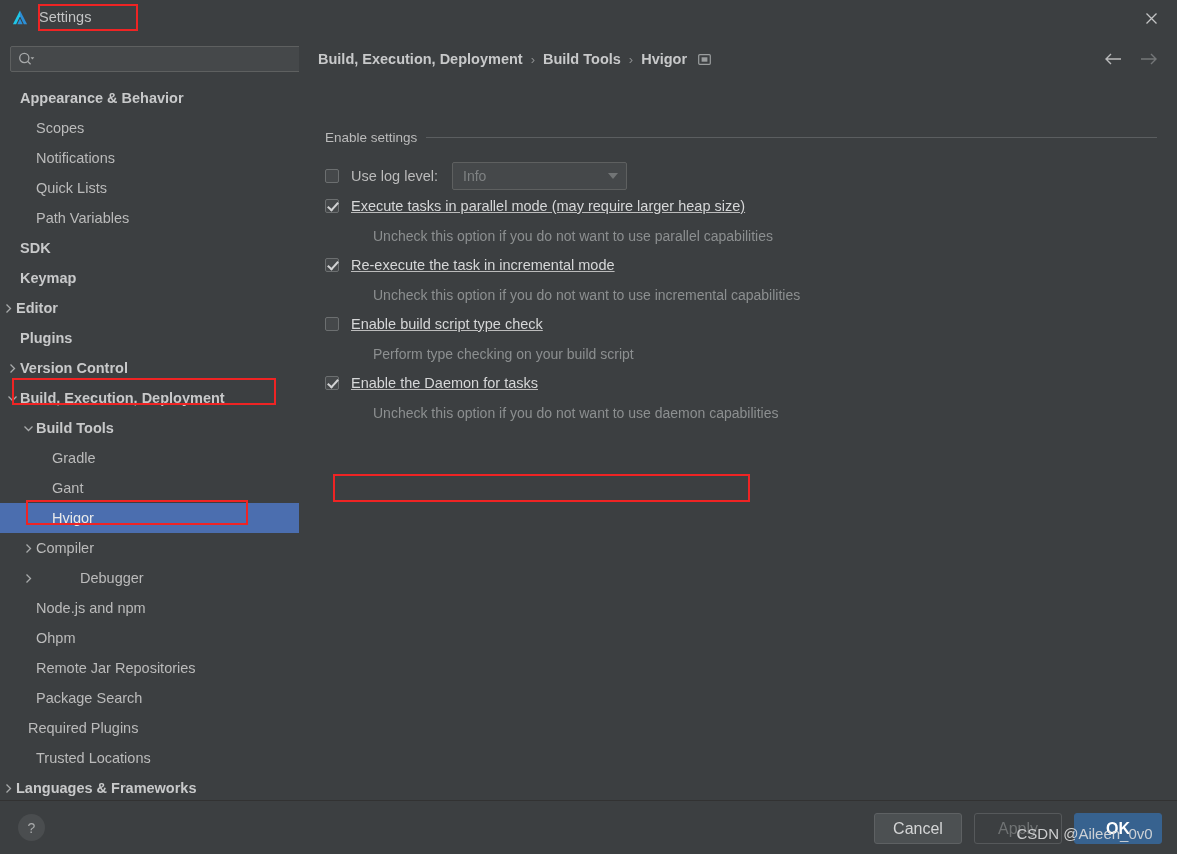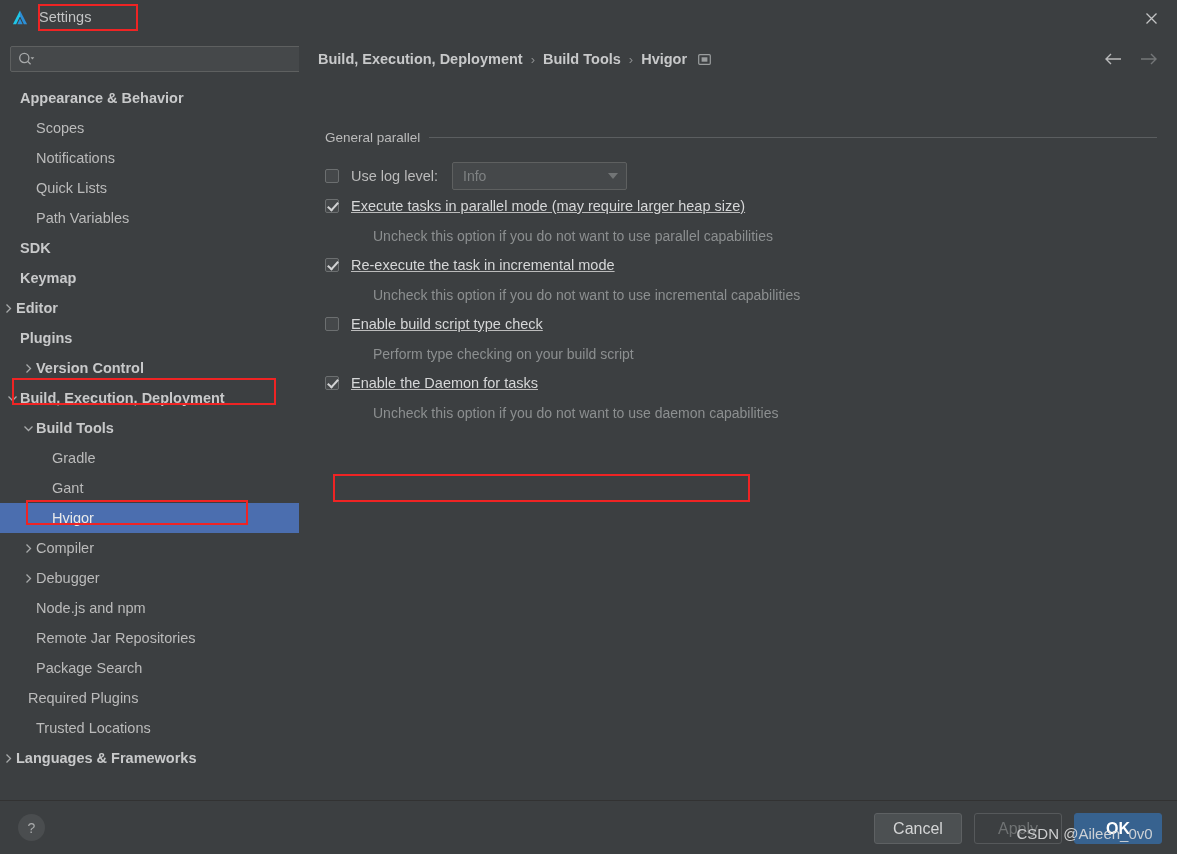--- a/index.html
+++ b/index.html
@@ -438,21 +438,21 @@
         <div class="tree-row" style="padding-left: 4px;">
           <span class="twisty"></span>
           <span class="tree-label bold">Plugins</span>
           <span class="proj-icon">
             <svg width="13" height="13" viewBox="0 0 13 13">
               <rect x="0.7" y="1.7" width="11.6" height="9.6" rx="1" stroke="#9a9d9e" stroke-width="1.2" fill="none"></rect>
               <rect x="3.6" y="4.3" width="5.8" height="4.4" fill="#9a9d9e"></rect>
             </svg>
           </span>
         </div>
-        <div class="tree-row" style="padding-left: 20px;">
+        <div class="tree-row" style="padding-left: 4px;">
           <span class="twisty">
             <svg width="11" height="11" viewBox="0 0 11 11">
               <path d="M3.5 1.5 L7.5 5.5 L3.5 9.5" stroke="#a8aaab" stroke-width="1.3" fill="none"></path>
             </svg>
           </span>
           <span class="tree-label bold">Version Control</span>
           <span class="proj-icon">
             <svg width="13" height="13" viewBox="0 0 13 13">
               <rect x="0.7" y="1.7" width="11.6" height="9.6" rx="1" stroke="#9a9d9e" stroke-width="1.2" fill="none"></rect>
               <rect x="3.6" y="4.3" width="5.8" height="4.4" fill="#9a9d9e"></rect>
@@ -518,31 +518,35 @@
             </svg>
           </span>
           <span class="tree-label">Compiler</span>
           <span class="proj-icon">
             <svg width="13" height="13" viewBox="0 0 13 13">
               <rect x="0.7" y="1.7" width="11.6" height="9.6" rx="1" stroke="#9a9d9e" stroke-width="1.2" fill="none"></rect>
               <rect x="3.6" y="4.3" width="5.8" height="4.4" fill="#9a9d9e"></rect>
             </svg>
           </span>
         </div>
-        <div class="tree-row" style="padding-left: 20px;">
+        <div class="tree-row" style="padding-left: 20px; gap: 44px;">
           <span class="twisty">
             <svg width="11" height="11" viewBox="0 0 11 11">
               <path d="M3.5 1.5 L7.5 5.5 L3.5 9.5" stroke="#a8aaab" stroke-width="1.3" fill="none"></path>
             </svg>
           </span>
           <span class="tree-label">Debugger</span>
         </div>
         <div class="tree-row" style="padding-left: 20px;">
           <span class="twisty"></span>
           <span class="tree-label">Node.js and npm</span>
+        </div>
+        <div class="tree-row" style="padding-left: 20px;">
+          <span class="twisty"></span>
+          <span class="tree-label">Ohpm</span>
         </div>
         <div class="tree-row" style="padding-left: 20px;">
           <span class="twisty"></span>
           <span class="tree-label">Remote Jar Repositories</span>
           <span class="proj-icon">
             <svg width="13" height="13" viewBox="0 0 13 13">
               <rect x="0.7" y="1.7" width="11.6" height="9.6" rx="1" stroke="#9a9d9e" stroke-width="1.2" fill="none"></rect>
               <rect x="3.6" y="4.3" width="5.8" height="4.4" fill="#9a9d9e"></rect>
             </svg>
           </span>
@@ -616,21 +620,21 @@
       </div>
       <div class="nav-arrow disabled">
         <svg width="20" height="14" viewBox="0 0 20 14">
           <path d="M2 7 L17 7 M12 2 L17 7 L12 12" stroke="#b9babb" stroke-width="1.4" fill="none"></path>
         </svg>
       </div>
     </div>
 
     <div class="section">
       <div class="section-head">
-        <span>General parallel</span>
+        <span>Enable settings</span>
         <span class="section-rule"></span>
       </div>
 
       <div class="opt-rows">
 
         <div class="loglevel-row">
           <div class="cb disabled-look" id="loglevel-cb"></div>
           <span class="opt-label dim">Use log level:</span>
           <div class="combo">
             <span class="combo-value">Info</span>

